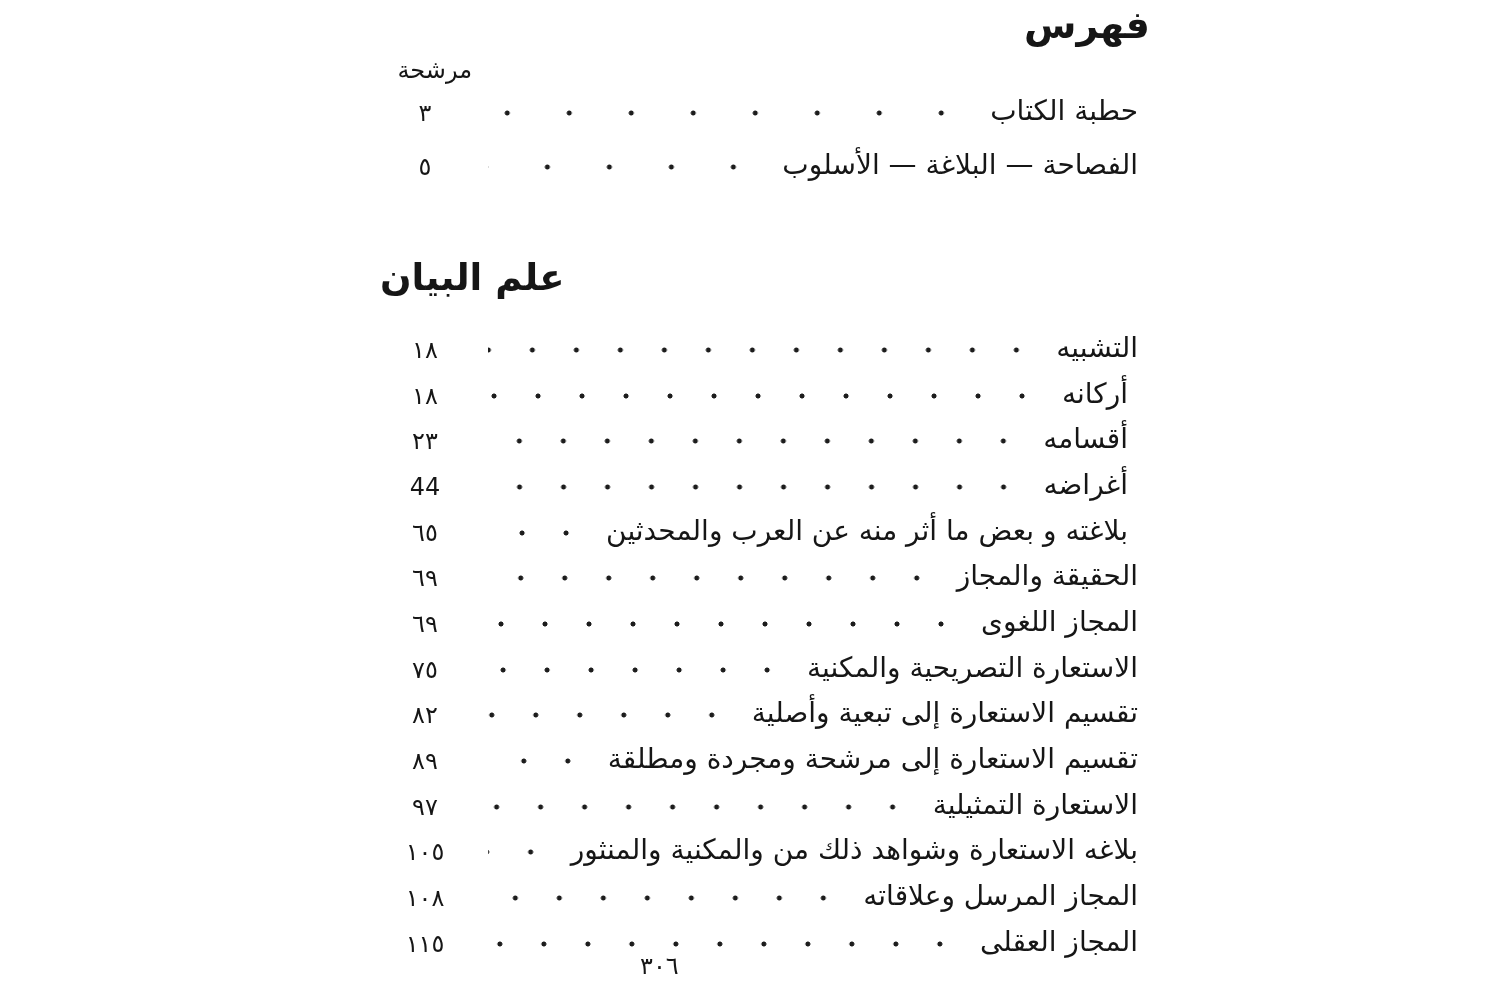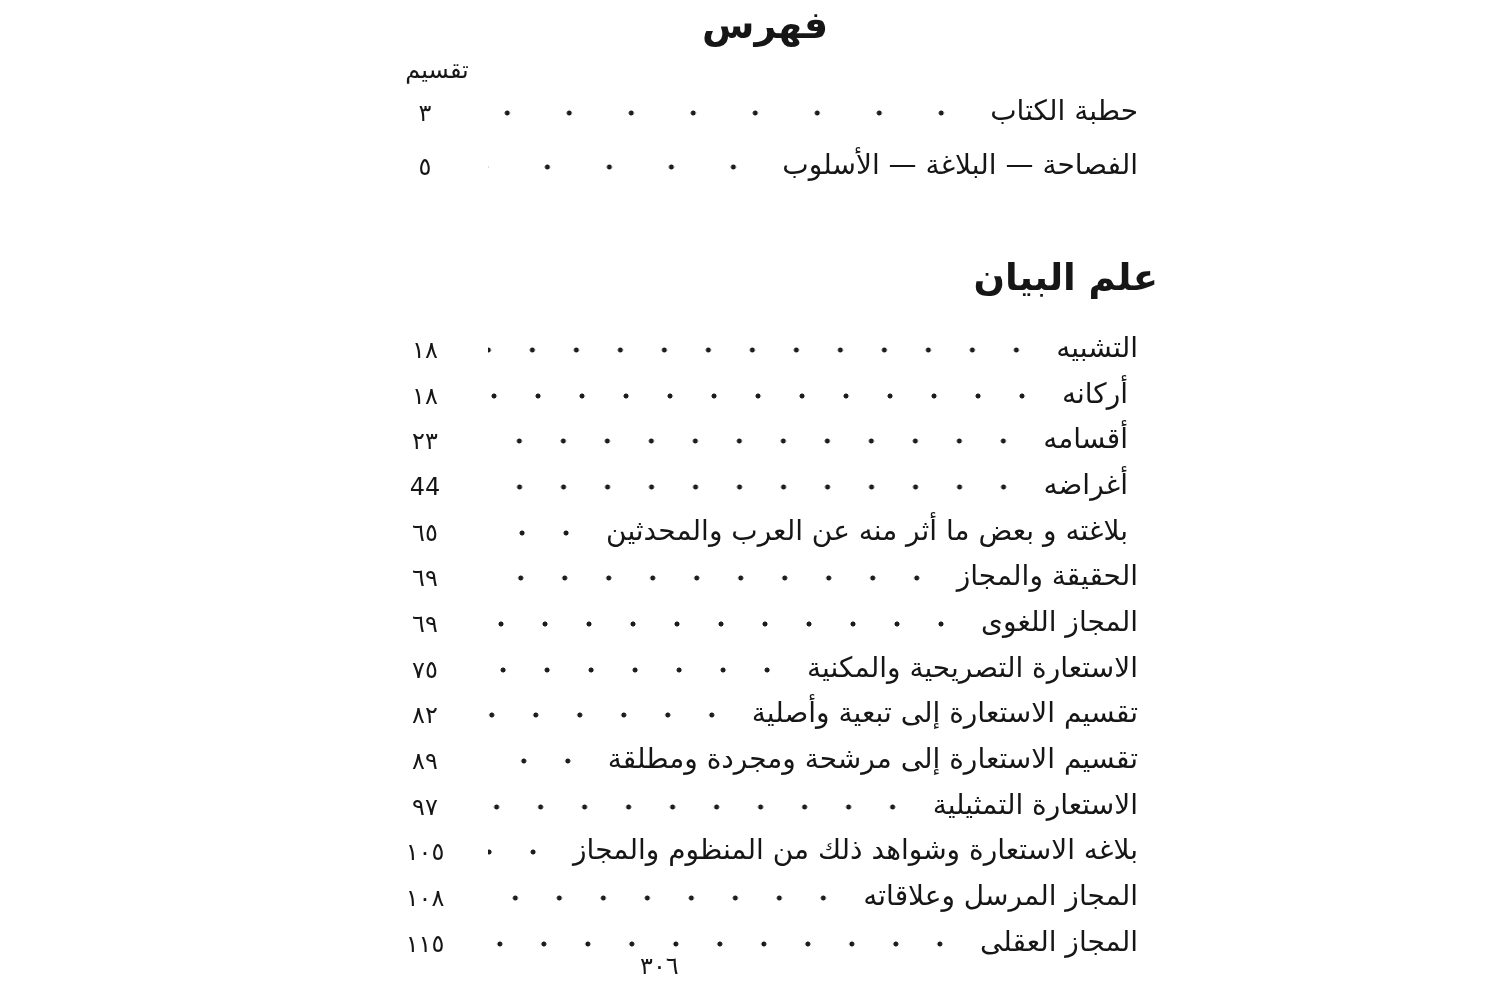--- a/index.html
+++ b/index.html
@@ -14,21 +14,21 @@
     background: #ffffff;
     color: #161616;
     font-family: "DejaVu Sans", sans-serif;
     overflow: hidden;
   }
   .book-title {
     position: absolute;
     top: 0px;
     left: 380px;
     width: 770px;
-    text-align: center;
+    text-align: right;
     font-size: 38px;
     font-weight: bold;
     line-height: 50px;
     direction: rtl;
   }
   .page-col-label {
     position: absolute;
     left: 402px;
     top: 56px;
     width: 70px;
@@ -41,21 +41,21 @@
     left: 380px;
     top: 86px;
     width: 758px;
   }
   .front-rows .row { height: 54px; }
   .section-heading {
     position: absolute;
     left: 380px;
     top: 252px;
     width: 778px;
-    text-align: right;
+    text-align: left;
     font-size: 37px;
     font-weight: bold;
     line-height: 52px;
     direction: rtl;
   }
   .entry-rows {
     position: absolute;
     left: 380px;
     top: 327px;
     width: 758px;
@@ -104,21 +104,21 @@
     direction: rtl;
   }
 </style>
 </head>
 <body>
 
 <div class="sheet">
 
   <div class="book-title">فهرس</div>
 
-  <div class="page-col-label">تقسيم</div>
+  <div class="page-col-label">مرشحة</div>
 
   <div class="front-rows">
     <div class="row">
       <span class="entry">حطبة الكتاب</span>
       <span class="dots"></span>
       <span class="num">٣</span>
     </div>
     <div class="row">
       <span class="entry">الفصاحة — البلاغة — الأسلوب</span>
       <span class="dots"></span>
@@ -178,21 +178,21 @@
       <span class="entry">تقسيم الاستعارة إلى مرشحة ومجردة ومطلقة</span>
       <span class="dots"></span>
       <span class="num">٨٩</span>
     </div>
     <div class="row">
       <span class="entry">الاستعارة التمثيلية</span>
       <span class="dots"></span>
       <span class="num">٩٧</span>
     </div>
     <div class="row">
-      <span class="entry">بلاغه الاستعارة وشواهد ذلك من المنظوم والمجاز</span>
+      <span class="entry">بلاغه الاستعارة وشواهد ذلك من والمكنية والمنثور</span>
       <span class="dots"></span>
       <span class="num">١٠٥</span>
     </div>
     <div class="row">
       <span class="entry">المجاز المرسل وعلاقاته</span>
       <span class="dots"></span>
       <span class="num">١٠٨</span>
     </div>
     <div class="row">
       <span class="entry">المجاز العقلى</span>

